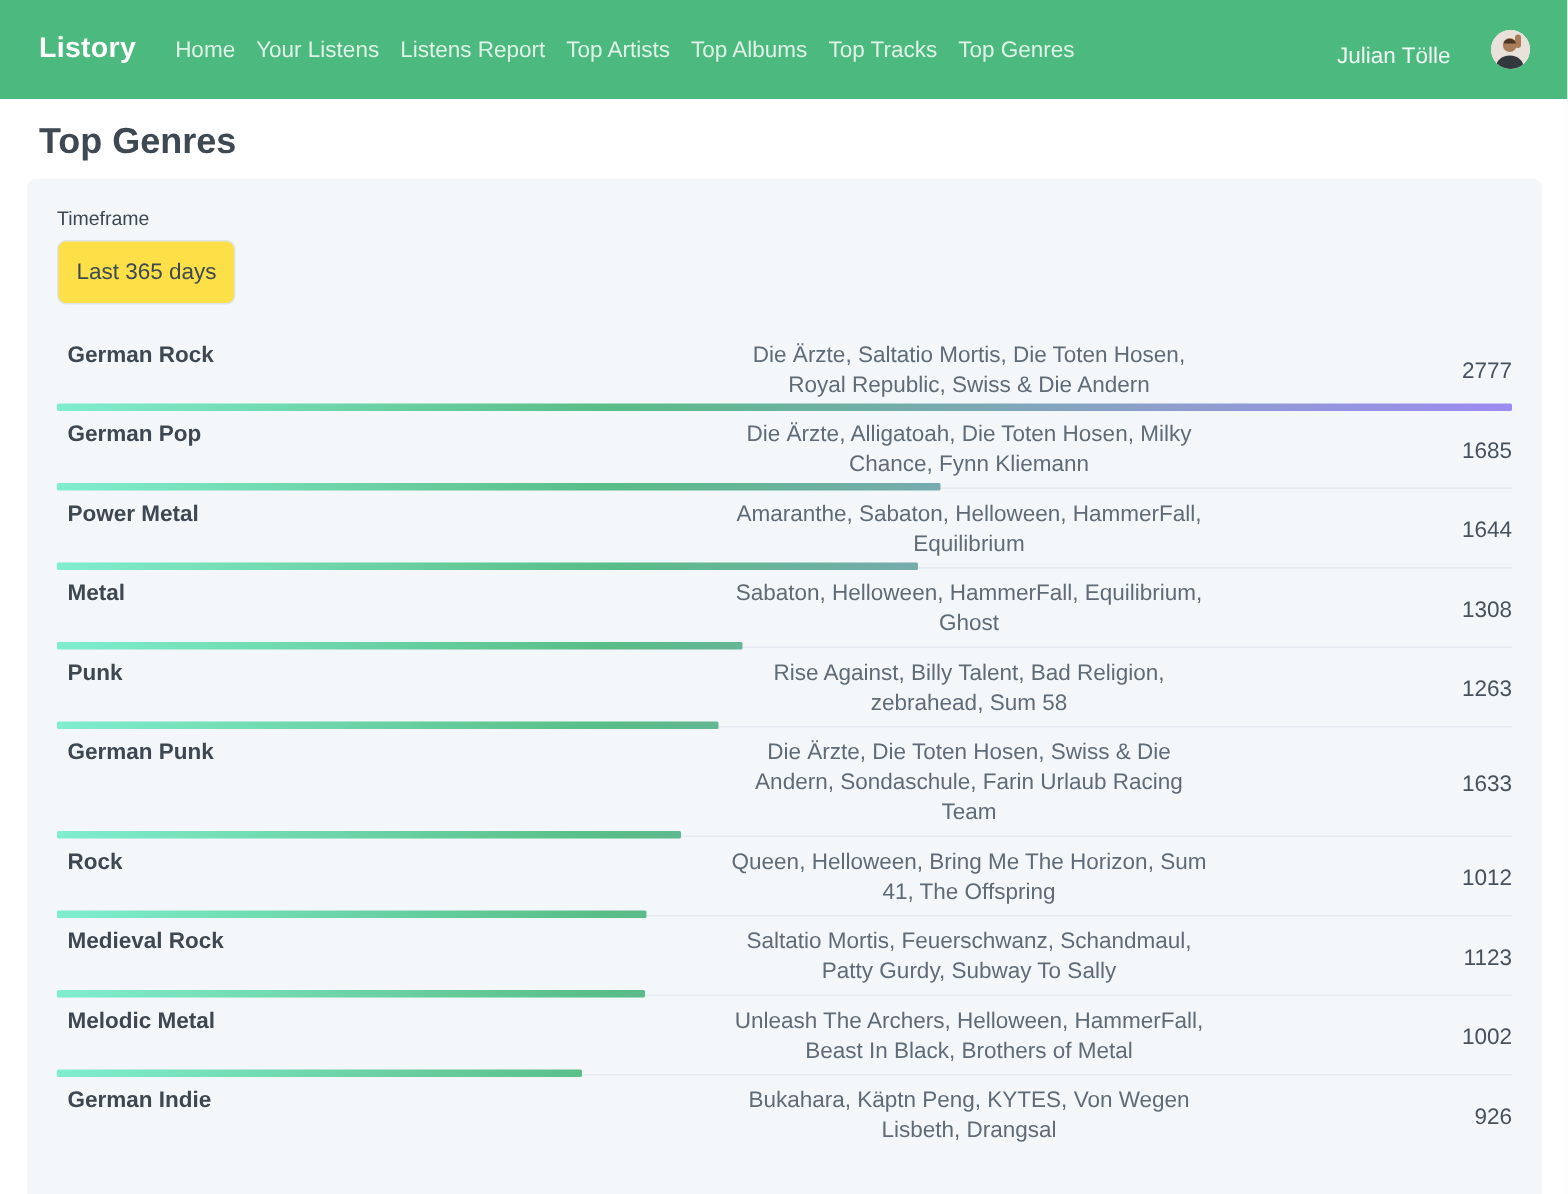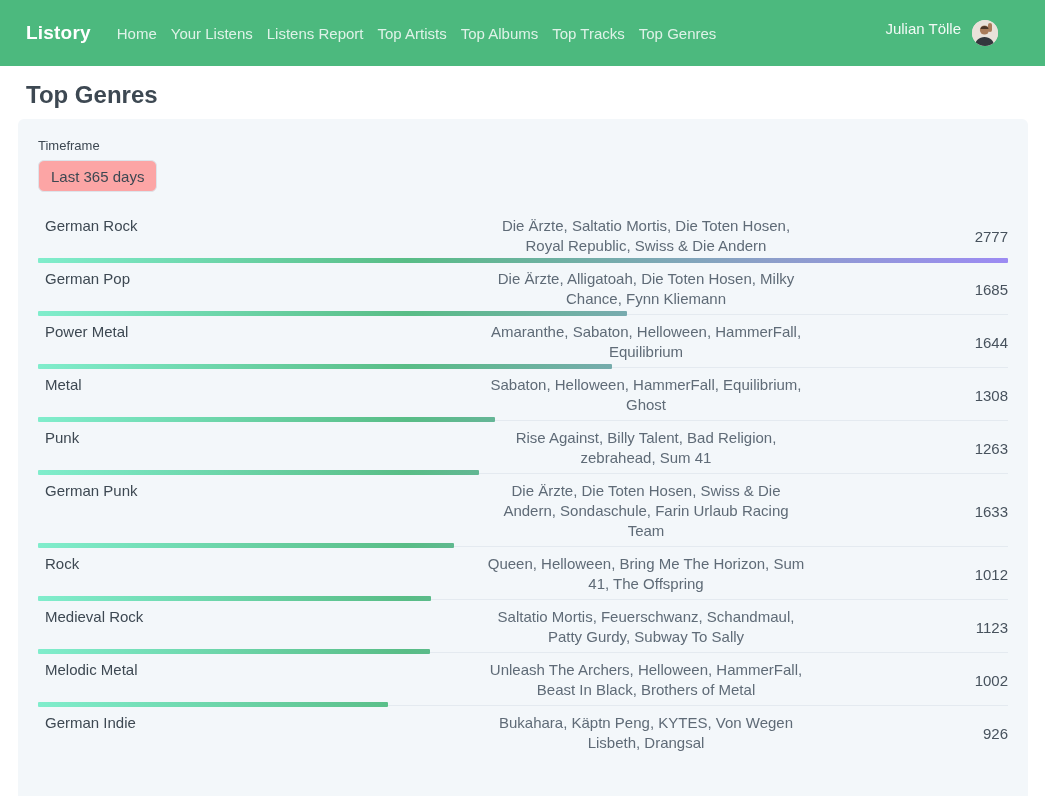--- a/index.html
+++ b/index.html
@@ -18,32 +18,32 @@
   html,body { width:1045px; height:796px; overflow:hidden; }
   body {
     font-family:"Liberation Sans","DejaVu Sans",sans-serif;
     background:#fff;
   }
 
   
   .navbar {
     height:66px; background:var(--navbar-background);
     display:flex; align-items:center;
-    padding:0 47px 0 26px;
+    padding:0 25px 0 26px;
   }
   .brand {
     font-size:19px; font-weight:bold; color:#ffffff;
     margin-right:26px; text-decoration:none; letter-spacing:.2px;
   }
   .nav-links { display:flex; align-items:flex-end; gap:14px; }
   .nav-link {
     font-size:15px; color:rgba(255,255,255,.82);
     text-decoration:none; white-space:nowrap; cursor:pointer;
   }
-  .nav-user { margin-left:auto; display:flex; align-items:flex-start; gap:11px; }
+  .nav-user { margin-left:auto; display:flex; align-items:flex-end; gap:27px; }
   .user-name { font-size:15px; color:rgba(255,255,255,.92); }
   .avatar {
     width:26px; height:26px; border-radius:50%; overflow:hidden;
     background:#e9e2da; display:block; cursor:pointer;
   }
 
   
   .page-title {
     margin:16px 0 11px 26px;
     font-size:24px; line-height:26px; font-weight:600;
@@ -54,33 +54,33 @@
     background:var(--card-background);
     border-radius:6px;
     padding:19px 20px 40px;
     min-height:760px;
   }
 
   .tf-label {
     display:block; font-size:13px; color:var(--heading-text); line-height:15px;
   }
   .tf-button {
-    margin-top:7px; height:32px;
-    background:#fca5a5; border:1px solid #dde4ea; border-radius:6px;
+    margin-top:7px; height:43px;
+    background:#fde047; border:1px solid #dde4ea; border-radius:6px;
     padding:0 12px; font-size:15px; color:var(--heading-text);
     font-family:inherit; cursor:pointer; display:inline-block;
   }
 
   .genre-list { margin-top:18px; }
   .row {
     display:grid;
     grid-template-columns:447px 322px 1fr 135px;
     padding-top:6px;
   }
-  .g-name  { font-size:15px; font-weight:normal; color:var(--heading-text); line-height:20px; padding-left:7px; align-self:start; }
+  .g-name  { font-size:15px; font-weight:bold; color:var(--heading-text); line-height:20px; padding-left:7px; align-self:start; }
   .g-artists { font-size:15px; color:var(--artist-text); line-height:20px; align-self:start;text-align:center; }
   .g-count { font-size:15px; color:var(--count-text); align-self:center; text-align:right; }
   .bar-track {
     grid-column:1 / -1; height:5px; margin-top:2px; position:relative;
   }
   .bar-track::after {
     content:""; position:absolute; left:0; right:0; bottom:1px; height:1px;
     background:var(--divider);
   }
   .bar-fill {
@@ -162,21 +162,21 @@
     <div class="g-name">Metal</div>
     <div class="g-artists">Sabaton, Helloween, HammerFall, Equilibrium, Ghost</div>
     <div></div>
     <div class="g-count">1308</div>
     <div class="bar-track">
       <div class="bar-fill" style="width: 47.1012%; background-size: 212.309% 100%;"></div>
     </div>
   </div>
         <div class="row">
     <div class="g-name">Punk</div>
-    <div class="g-artists">Rise Against, Billy Talent, Bad Religion, zebrahead, Sum 41</div>
+    <div class="g-artists">Rise Against, Billy Talent, Bad Religion, zebrahead, Sum 58</div>
     <div></div>
     <div class="g-count">1263</div>
     <div class="bar-track">
       <div class="bar-fill" style="width: 45.4807%; background-size: 219.873% 100%;"></div>
     </div>
   </div>
         <div class="row">
     <div class="g-name">German Punk</div>
     <div class="g-artists">Die Ärzte, Die Toten Hosen, Swiss &amp; Die Andern, Sondaschule, Farin Urlaub Racing Team</div>
     <div></div>

